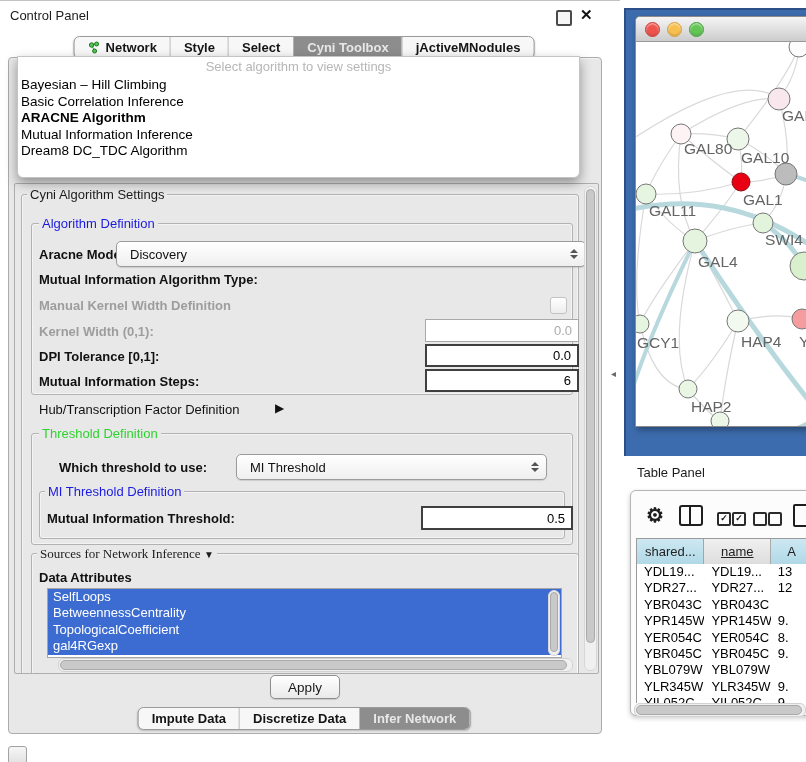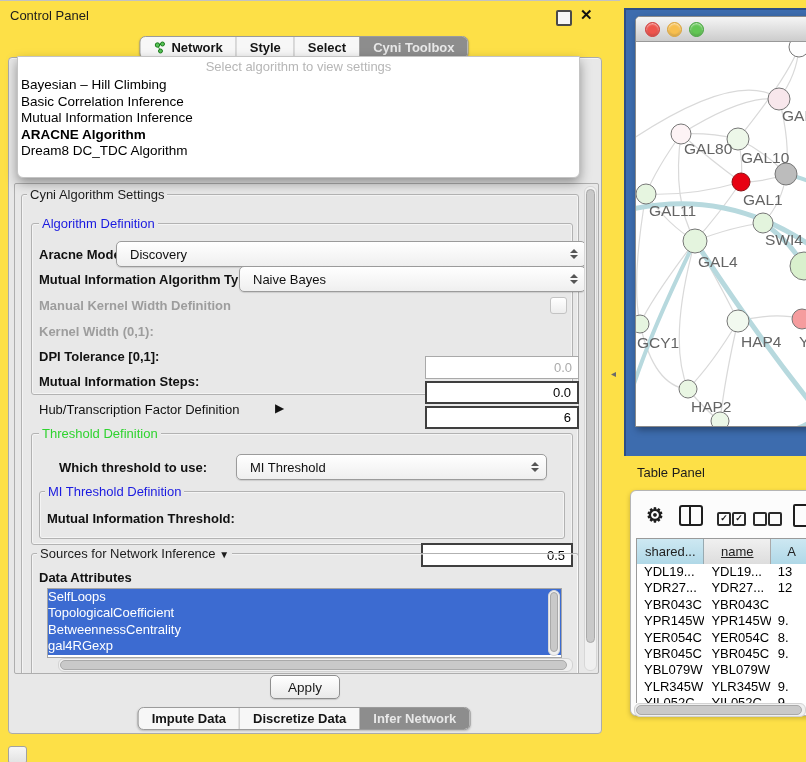--- a/index.html
+++ b/index.html
@@ -1,16 +1,16 @@
 <!DOCTYPE html>
 <html><head>
 <meta charset="utf-8">
 <style>
   html,body{margin:0;padding:0;background:#d4d4d4;}
-  .app{position:relative;width:806px;height:762px;background:#fde047;overflow:hidden;
+  .app{position:relative;width:806px;height:762px;background:#ffffff;overflow:hidden;
        font-family:"Liberation Sans",sans-serif;color:#1a1a1a;}
   .abs{position:absolute;}
 
   
   .cp-titlebar{left:0;top:0;width:620px;height:30px;border-top:1px solid #c2c2c2;}
   .cp-title{left:10px;top:8px;font-size:13px;color:#1c1c1c;}
   .float-icon{left:556px;top:10px;width:12px;height:12px;border:2px solid #4a4a4a;border-radius:2px;background:#f6f6f6;}
   .close-icon{left:580px;top:6px;font-size:15px;font-weight:900;color:#111;}
 
   .cp-outer{left:8px;top:57px;width:592px;height:675px;border:1px solid #ababab;border-radius:4px;
@@ -44,28 +44,28 @@
   .combo{position:absolute;height:24px;border:1px solid #9b9b9b;border-radius:5px;
          background:linear-gradient(#ffffff,#efefef);display:flex;align-items:center;
          font-size:13px;color:#101010;padding-left:13px;box-shadow:0 1px 1px rgba(0,0,0,.12);}
   .stepper{position:absolute;right:5px;top:4px;bottom:4px;width:13px;display:flex;flex-direction:column;
            align-items:center;justify-content:center;gap:2px;}
   .tri-up{width:0;height:0;border-left:4px solid transparent;border-right:4px solid transparent;
           border-bottom:4px solid #555;}
   .tri-dn{width:0;height:0;border-left:4px solid transparent;border-right:4px solid transparent;
           border-top:4px solid #555;}
   .field{position:absolute;background:#fff;font-size:13px;display:flex;align-items:center;
-         justify-content:flex-end;padding-right:6px;color:#000;margin-top:37px;}
+         justify-content:flex-end;padding-right:6px;color:#000;}
   .field.soft{border:1px solid #a9a9a9;color:#ababab;}
   .field.strong{border:2px solid #3f3f3f;}
   .checkbox{position:absolute;width:15px;height:15px;border:1px solid #c3c3c3;border-radius:3px;
             background:linear-gradient(#ffffff,#ededed);}
   .arrow-right{font-size:12px;color:#111;}
   .list{position:absolute;background:#fff;border:1px solid #a5a5a5;overflow:hidden;}
-  .list .row{height:16.4px;line-height:16.4px;background:#3c6bd1;color:#fff;font-size:13px;}
+  .list .row{height:16.4px;line-height:16.4px;background:#3c6bd1;color:#fff;font-size:13px;padding-left:5px;}
   .vscroll{position:absolute;background:#f0f0f0;border-radius:6px;border:1px solid #d7d7d7;}
   .vthumb{position:absolute;left:1px;right:1px;background:#c9c9c9;border:1px solid #a9a9a9;border-radius:6px;}
   .hscroll{position:absolute;background:#f0f0f0;border-radius:6px;border:1px solid #d2d2d2;}
   .hthumb{position:absolute;top:1px;bottom:1px;background:#c9c9c9;border:1px solid #a9a9a9;border-radius:6px;}
   .btn{position:absolute;display:flex;align-items:center;justify-content:center;font-size:13.5px;
        border:1px solid #8e8e8e;border-radius:5px;background:linear-gradient(#ffffff,#e9e9e9);
        box-shadow:0 1px 1px rgba(0,0,0,.15);}
   .mini-dock{left:8px;top:746px;width:17px;height:16px;border:1px solid #a2a2a2;border-radius:3px;
              background:linear-gradient(#f6f6f6,#e2e2e2);}
   .split-marker{left:611px;top:368px;font-size:10px;color:#6b6b6b;}
@@ -123,47 +123,43 @@
       </div>
       <div class="tab">
         <span>Style</span>
       </div>
       <div class="tab">
         <span>Select</span>
       </div>
       <div class="tab selected">
         <span>Cyni Toolbox</span>
       </div>
+      <div class="tab">
+        <span>jActiveMNodules</span>
+      </div>
     </div>
 
   <div class="abs pane">
 
     <div class="group" style="left:6px;top:10px;width:556px;height:700px;"></div>
     <div class="gtitle" style="left:12px;top:3px;color:#1c1c1c;">Cyni Algorithm Settings</div>
 
     <div class="group" style="left:16px;top:39px;width:540px;height:170px;"></div>
     <div class="gtitle" style="left:24px;top:32px;color:#1a1ae0;">Algorithm Definition</div>
 
     <div class="lbl" style="left:24px;top:63px;">Aracne Mode:</div>
     <div class="combo" style="left:101px;top:57px;width:455px;">
       <span>Discovery</span>
       <span class="stepper">
           <span class="tri-up"></span>
           <span class="tri-dn"></span>
         </span>
     </div>
 
     <div class="lbl" style="left:24px;top:88px;">Mutual Information Algorithm Type:</div>
-    <div class="combo" style="left:224px;top:82px;width:332px;">
-      <span>Naive Bayes</span>
-      <span class="stepper">
-          <span class="tri-up"></span>
-          <span class="tri-dn"></span>
-        </span>
-    </div>
 
     <div class="lbl dis" style="left:24px;top:114px;">Manual Kernel Width Definition</div>
     <div class="checkbox" style="left:535px;top:113px;"></div>
 
     <div class="lbl dis" style="left:24px;top:140px;">Kernel Width (0,1):</div>
     <div class="field soft" style="left:410px;top:135px;width:146px;height:21px;">0.0</div>
 
     <div class="lbl" style="left:24px;top:165px;">DPI Tolerance [0,1]:</div>
     <div class="field strong" style="left:410px;top:160px;width:144px;height:19px;">0.0</div>
 
@@ -185,30 +181,30 @@
         </span>
     </div>
 
     <div class="group" style="left:24px;top:307px;width:524px;height:46px;"></div>
     <div class="gtitle" style="left:30px;top:300px;color:#1a1ae0;">MI Threshold Definition</div>
 
     <div class="lbl" style="left:32px;top:327px;">Mutual Information Threshold:</div>
     <div class="field strong" style="left:406px;top:322px;width:142px;height:20px;">0.5</div>
 
     <div class="group" style="left:16px;top:369px;width:546px;height:140px;"></div>
-    <div class="gtitle" style="left:22px;top:362px;color:#1c1c1c;">
+    <div class="gtitle" style="left:22px;top:362px;color:#1c1c1c;font-family:Liberation Serif, serif;">
       <span>Sources for Network Inference</span>
       <span style="font-size:10px;">▼</span>
     </div>
     <div class="lbl" style="left:24px;top:386px;">Data Attributes</div>
 
     <div class="list" style="left:32px;top:404px;width:513px;height:68px;" id="attr-list">
         <div class="row">SelfLoops</div>
+        <div class="row">BetweennessCentrality</div>
         <div class="row">TopologicalCoefficient</div>
-        <div class="row">BetweennessCentrality</div>
         <div class="row">gal4RGexp</div>
       </div>
     <div class="vscroll" style="left:533px;top:406px;width:10px;height:64px;">
       <div class="vthumb" style="top:1px;height:58px;"></div>
     </div>
 
     <div class="hscroll" style="left:43px;top:474px;width:513px;height:12px;">
       <div class="hthumb" style="left:1px;width:505px;"></div>
     </div>
 
@@ -373,19 +369,19 @@
 
   <div class="hscroll" style="left:634px;top:703px;width:170px;height:12px;">
     <div class="hthumb" style="left:1px;width:164px;"></div>
   </div>
 
   <div class="abs popup">
     <div class="placeholder">Select algorithm to view settings</div>
     <div id="dropdown-items">
         <div class="item">Bayesian – Hill Climbing</div>
         <div class="item">Basic Correlation Inference</div>
+        <div class="item bold">ARACNE Algorithm</div>
         <div class="item">Mutual Information Inference</div>
-        <div class="item bold">ARACNE Algorithm</div>
         <div class="item">Dream8 DC_TDC Algorithm</div>
       </div>
   </div>
 
 </div>
 
 </body></html>

